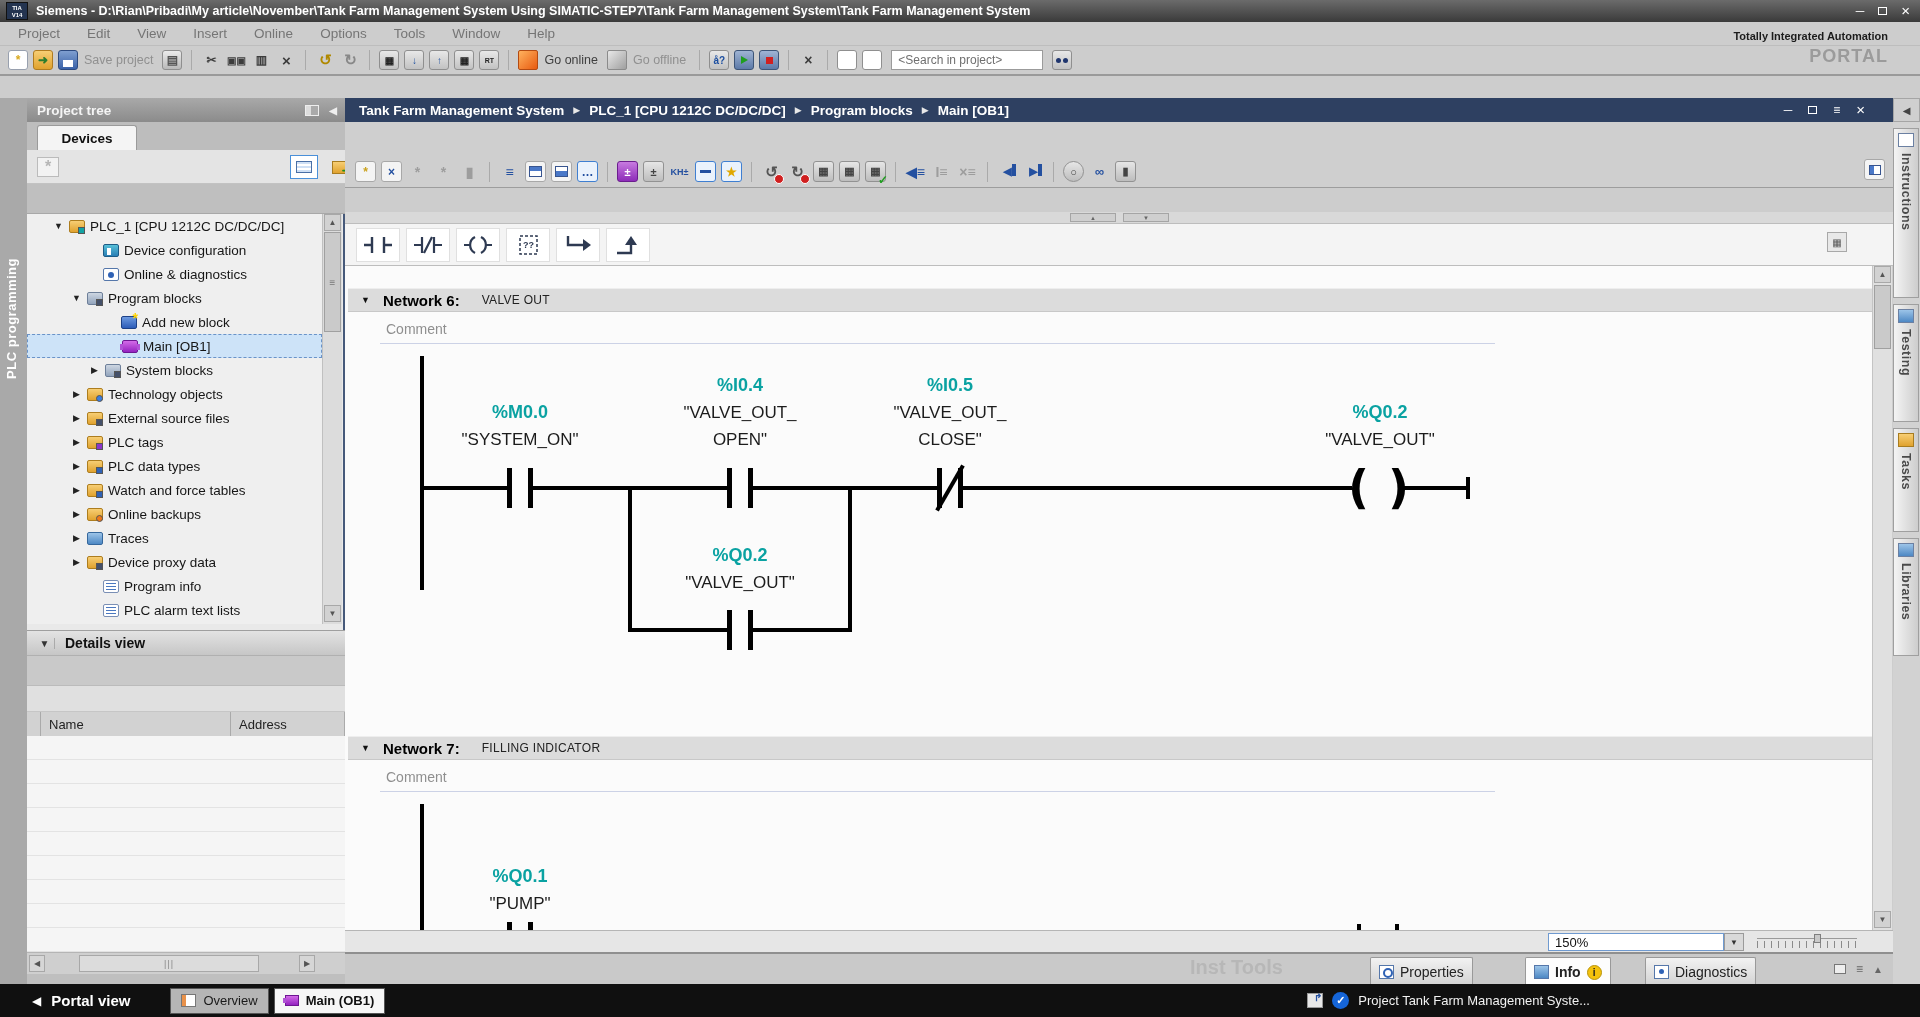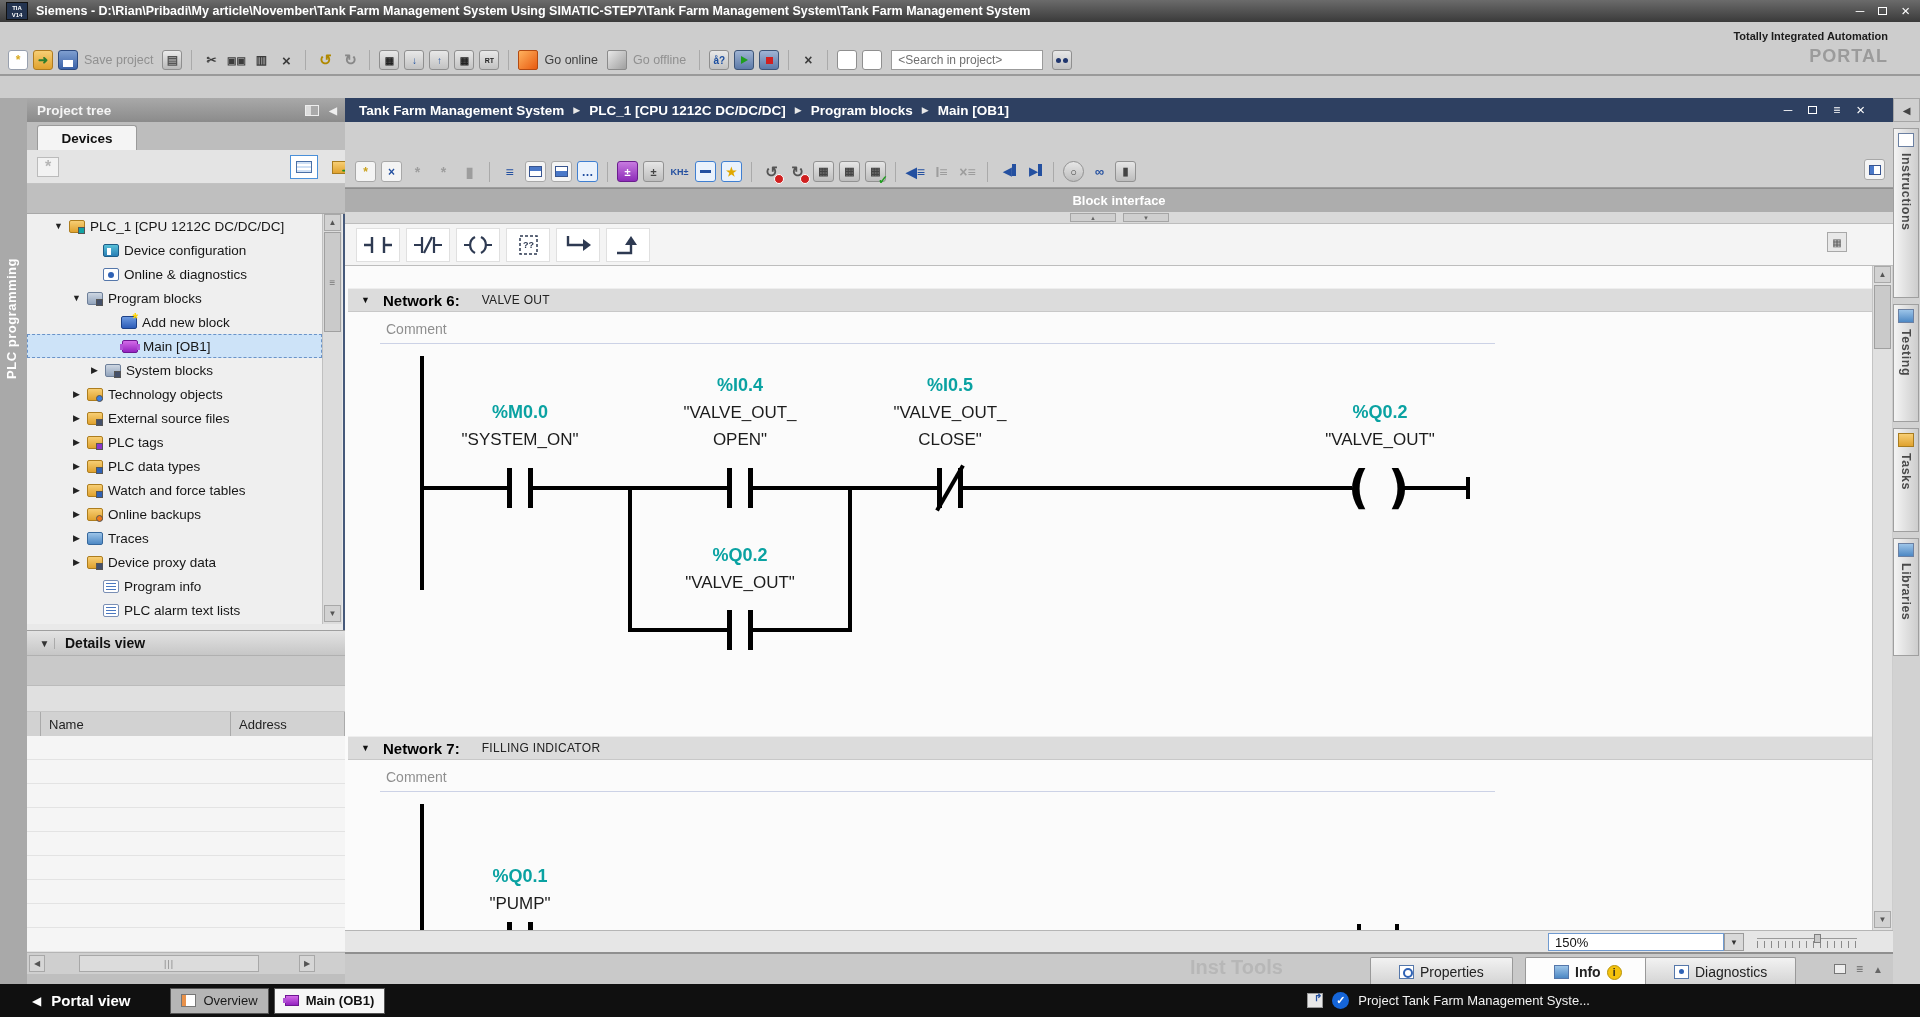--- a/index.html
+++ b/index.html
@@ -202,21 +202,21 @@
     border:1px solid #9f9f9f;display:flex;flex-direction:column;align-items:center;padding-top:4px;gap:6px;}
   .rtab .ric{width:16px;height:14px;border:1px solid #6b80a2;background:#fff;flex:0 0 auto;}
   .rtab .ric.b{background:linear-gradient(#9cc4e8,#4d88c4);}
   .rtab .ric.g{background:linear-gradient(#f7ce74,#e0a22e);border-color:#a87c20;}
   .rtab span{writing-mode:vertical-rl;font-size:12.5px;font-weight:bold;color:#4a4a4a;letter-spacing:.5px;}
 
   
   #insp-row{left:345px;top:952px;width:1548px;height:32px;background:#c9c9c9;border-top:2px solid #8f8f8f;}
   #insp-water{position:absolute;left:845px;top:2px;font-size:20px;font-weight:bold;color:#b7b7b7;}
   .itab{position:absolute;top:3px;height:29px;background:linear-gradient(#f2f2f2,#d2d2d2);border:1px solid #999;
-    border-bottom:none;border-radius:2px 2px 0 0;display:flex;align-items:center;gap:6px;padding:0 28px;font-size:14px;color:#222;}
+    border-bottom:none;border-radius:2px 2px 0 0;display:flex;align-items:center;gap:6px;padding:0 8px;font-size:14px;color:#222;}
   .itab.sel{background:#fdfdfd;font-weight:bold;}
   .iic{width:15px;height:14px;background:#fff;border:1px solid #5577aa;position:relative;}
   .iic.mag::after{content:"";position:absolute;left:3px;top:2px;width:6px;height:6px;border:2px solid #2f62b5;border-radius:50%;}
   .iic.pen{background:linear-gradient(#9cc4e8,#4d88c4);}
   .iic.steth::after{content:"";position:absolute;left:4px;top:3px;width:5px;height:5px;background:#2f62b5;border-radius:50%;}
   .ibadge{width:15px;height:15px;border-radius:50%;background:#f4c20d;border:1px solid #b8940a;color:#222;
     font-size:10px;font-weight:bold;display:flex;align-items:center;justify-content:center;}
   #insp-icons{position:absolute;right:10px;top:8px;display:flex;gap:10px;align-items:center;color:#666;}
   .wpane{width:12px;height:10px;border:1px solid #777;background:#eee;}
 
@@ -250,20 +250,31 @@
       <div>V14</div>
     </div>
     <div id="win-title">Siemens  -  D:\Rian\Pribadi\My article\November\Tank Farm Management System Using SIMATIC-STEP7\Tank Farm Management System\Tank Farm Management System</div>
     <div id="tb-controls">
       <span class="wg">─</span>
       <span class="wrest"></span>
       <span class="wg" style="font-size:15px">×</span>
     </div>
   </div>
 
+  <div class="abs" id="menubar">
+    <span class="menu-item">Project</span>
+    <span class="menu-item">Edit</span>
+    <span class="menu-item">View</span>
+    <span class="menu-item">Insert</span>
+    <span class="menu-item">Online</span>
+    <span class="menu-item">Options</span>
+    <span class="menu-item">Tools</span>
+    <span class="menu-item">Window</span>
+    <span class="menu-item">Help</span>
+  </div>
 
   <div class="abs" id="toolbar">
     <span class="tico t-page">*</span>
     <span class="tico t-fold">➜</span>
     <span class="tico t-save"></span>
     <span class="tlabel dim">Save project</span>
     <span class="tico t-print">▤</span>
     <span class="tsep"></span>
     <span class="tico t-plain">✂</span>
     <span class="tico t-plain" style="font-size:10px">▣▣</span>
@@ -527,23 +538,20 @@
     <span class="ei e-book">▶</span>
     <span class="tsep"></span>
     <span class="ei e-gray" style="border-radius:50%">○</span>
     <span class="ei e-blue" style="font-size:13px">∞</span>
     <span class="ei e-gray">▮</span>
     <span class="ei e-box" id="ed-tb-right">
         <span style="width:12px;height:10px;border:1px solid #37548f;background:linear-gradient(90deg,#4a78c8 45%,#fff 45%)"></span>
       </span>
   </div>
 
-  <div class="abs" id="block-if">
-    <span>Block interface</span>
-  </div>
   <div class="abs" id="bi-split">
     <span class="splbtn" style="left:725px">▲</span>
     <span class="splbtn" style="left:778px">▼</span>
   </div>
 
   <div class="abs" id="favbar">
     <span class="favbtn">
       <svg width="30" height="24" viewBox="0 0 30 24">
           <path d="M1 12h8M9 4v16M21 4v16M21 12h8" stroke="#2e3a52" stroke-width="2.4" fill="none"></path>
         </svg>

